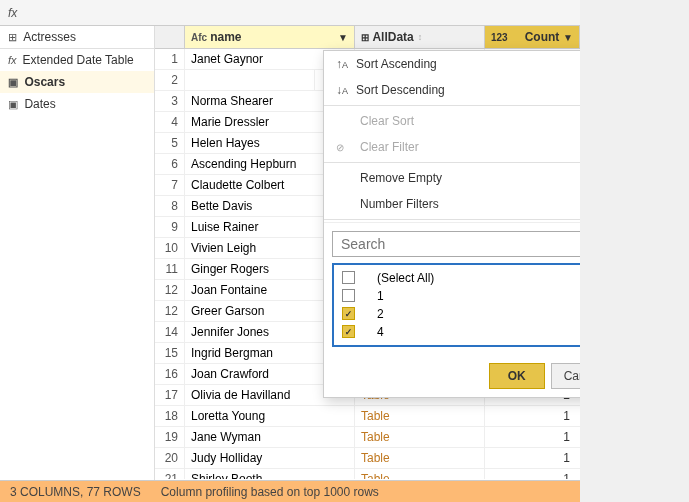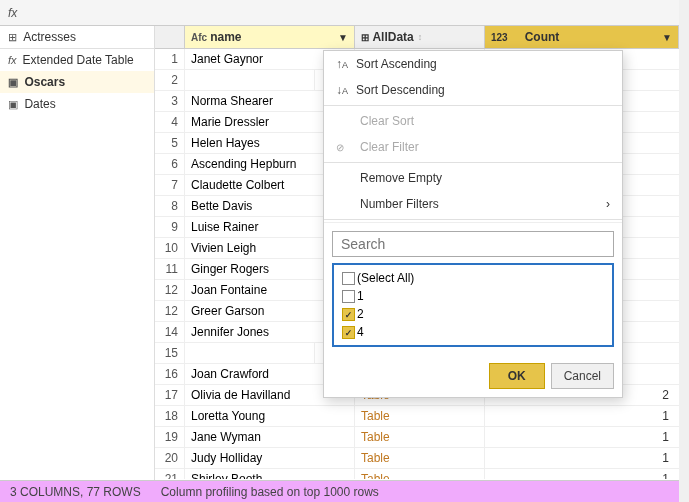--- a/index.html
+++ b/index.html
@@ -34,41 +34,41 @@
     .dropdown-menu { position: absolute; top: 24px; left: 168px; width: 300px; background: #fff; border: 1px solid #ccc; box-shadow: 2px 4px 12px rgba(0,0,0,0.18); z-index: 100; }
     .menu-item { display: flex; align-items: center; padding: 6px 12px; cursor: pointer; color: #333; gap: 8px; }
     .menu-item.disabled { color: #aaa; cursor: default; }
     .menu-divider { height: 1px; background: #e0e0e0; margin: 2px 0; }
     .menu-item-arrow { margin-left: auto; }
 
     
     .filter-panel { padding: 8px; border-top: 1px solid #eee; }
     .search-box { width: 100%; border: 1px solid #aaa; padding: 4px 8px; font-size: 14px; color: #666; outline: none; margin-bottom: 6px; }
     .filter-list { border: 2px solid #2a72c3; padding: 4px; }
-    .filter-item { display: flex; align-items: flex-end; padding: 2px 4px; gap: 2px; cursor: pointer; }
+    .filter-item { display: flex; align-items: flex-start; padding: 2px 4px; gap: 22px; cursor: pointer; }
     .filter-checkbox { width: 13px; height: 13px; border: 1px solid #888; display: inline-flex; align-items: center; justify-content: center; background: #fff; flex-shrink: 0; }
     .filter-checkbox.checked { background: #e6c44a; border-color: #c8a000; color: #fff; }
     .filter-checkbox.indeterminate { background: #fff; border-color: #888; }
     .checkmark { font-size: 9px; color: #333; font-weight: bold; }
 
     
     .filter-buttons { display: flex; justify-content: flex-end; gap: 6px; padding: 8px; }
     .btn-ok { background: #e6c44a; border: 1px solid #c8a000; padding: 5px 18px; cursor: pointer; font-weight: 600; color: #333; }
     .btn-cancel { background: #f0f0f0; border: 1px solid #bbb; padding: 5px 12px; cursor: pointer; color: #404040; }
 
     
-    .status-bar { height: 22px; background: #f0abfc; border-top: 1px solid #ccc; display: flex; align-items: center; padding: 0 10px; gap: 20px; color: #444; font-size: 11px; }
+    .status-bar { height: 22px; background: #fdba74; border-top: 1px solid #ccc; display: flex; align-items: center; padding: 0 10px; gap: 20px; color: #444; font-size: 11px; }
 
     
     .formula-bar { height: 26px; background: #f5f5f5; border-bottom: 1px solid #ccc; display: flex; align-items: center; padding: 0 8px; gap: 8px; color: #555; font-size: 12px; }
   </style>
 </head>
 <body>
 
-<div style="display:flex; flex-direction:column; height:502px; width:679px;">
+<div style="display:flex; flex-direction:column; height:502px; width:580px;">
 
   <div class="formula-bar">
     <span style="font-style:italic; color:#555;">fx</span>
     <span></span>
   </div>
 
   <div style="display:flex; flex:1; overflow:hidden;">
 
     <div class="sidebar">
       <div class="sidebar-item">
@@ -191,20 +191,21 @@
               <div class="td col-count"></div>
             </div>
             <div class="tr">
               <div class="td col-num">14</div>
               <div class="td col-name">Jennifer Jones</div>
               <div class="td col-alldata"></div>
               <div class="td col-count"></div>
             </div>
             <div class="tr">
               <div class="td col-num">15</div>
+              <div class="td col-name">Ingrid Bergman</div>
               <div class="td col-alldata"></div>
               <div class="td col-count"></div>
             </div>
             <div class="tr">
               <div class="td col-num">16</div>
               <div class="td col-name">Joan Crawford</div>
               <div class="td col-alldata">Table</div>
               <div class="td col-count"></div>
             </div>
             <div class="tr">

